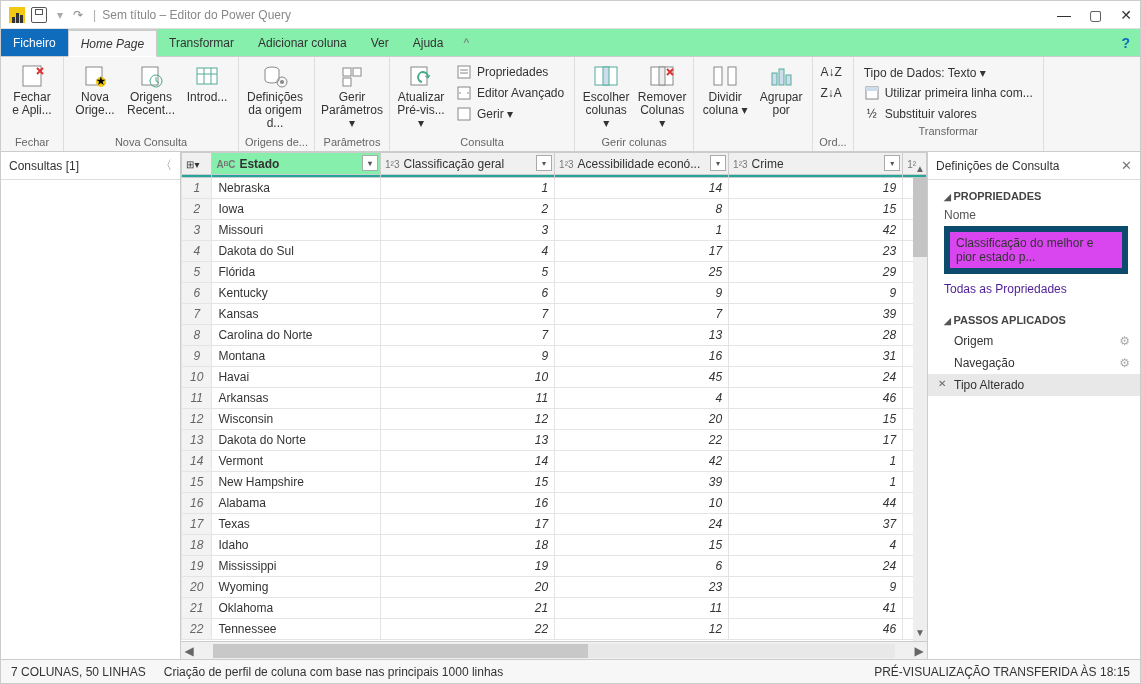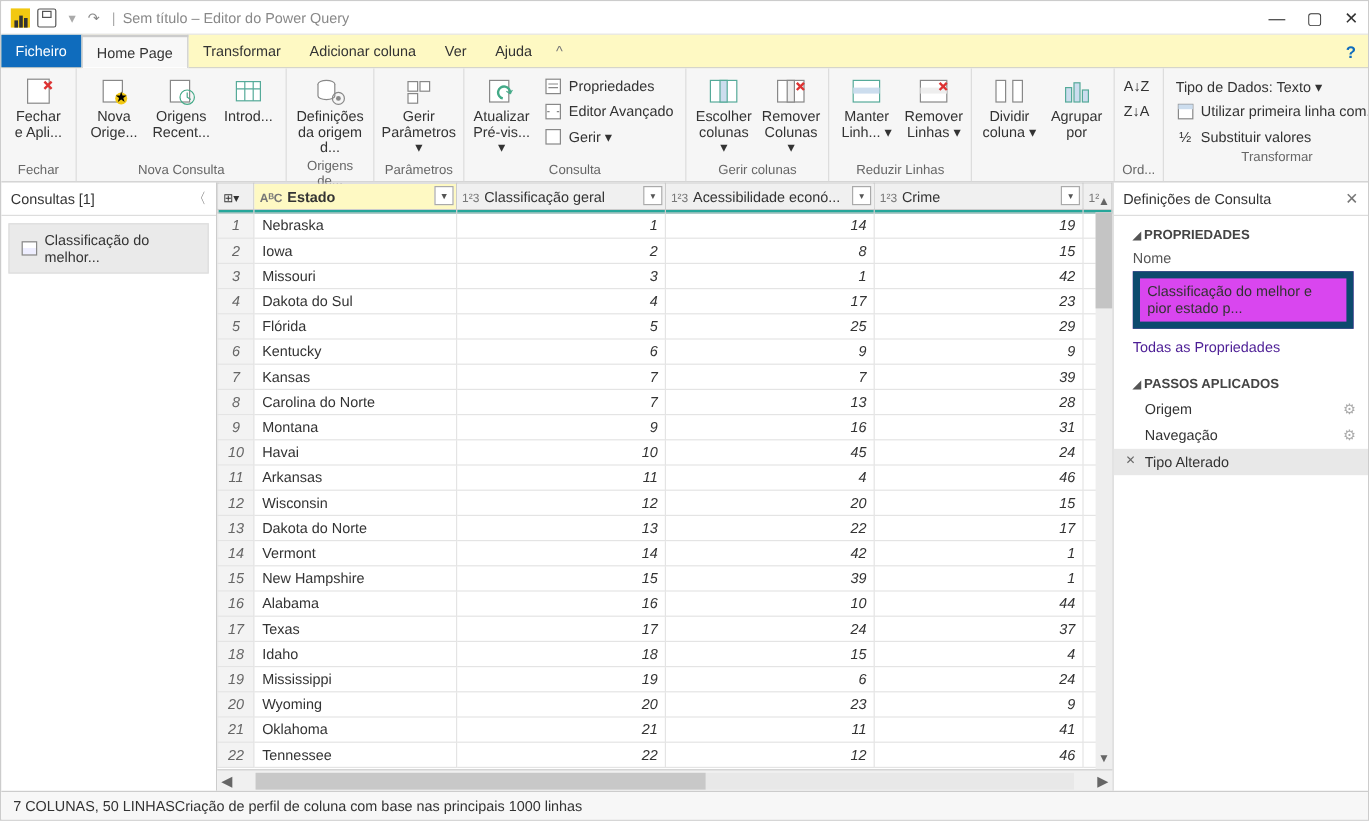--- a/index.html
+++ b/index.html
@@ -6,24 +6,24 @@
 body{background:#fff;width:1141px;height:684px;overflow:hidden;display:flex;flex-direction:column;border:1px solid #ccc;}
 .titlebar{height:28px;background:#fff;display:flex;align-items:center;padding:0 8px;border-bottom:1px solid #e0e0e0;}
 .titlebar .app-icon{width:16px;height:16px;background:#F2C811;display:flex;align-items:flex-end;justify-content:center;gap:1px;margin-right:6px;}
 .titlebar .app-icon i{display:block;width:3px;background:#333;}
 .titlebar .save-icon{width:16px;height:16px;border:1px solid #555;border-radius:2px;margin-right:4px;position:relative;}
 .titlebar .save-icon::before{content:"";position:absolute;top:1px;left:3px;width:6px;height:4px;border:1px solid #555;}
 .titlebar .sep{color:#aaa;margin:0 6px;}
 .titlebar .title{color:#888;}
 .titlebar .win-controls{margin-left:auto;display:flex;gap:18px;color:#555;}
 .titlebar .win-controls span{font-size:14px;cursor:pointer;}
-.menubar{height:28px;background:#fef9c3;display:flex;align-items:stretch;border-bottom:1px solid #ccc;}
+.menubar{height:28px;background:#86efac;display:flex;align-items:stretch;border-bottom:1px solid #ccc;}
 .menubar .tab{padding:0 12px;display:flex;align-items:center;cursor:pointer;}
 .menubar .tab.file{background:#0F6CBD;color:#fff;}
-.menubar .tab.active{border-top:2px solid #ccc;border-left:1px solid #ccc;border-right:1px solid #ccc;border-bottom:1px solid #fff;margin-bottom:-1px;background:#f8f8f8;}
+.menubar .tab.active{border-top:2px solid #ccc;border-left:1px solid #ccc;border-right:1px solid #ccc;border-bottom:1px solid #fff;margin-bottom:-1px;background:#f8f8f8;font-style:italic;}
 .menubar .help-icon{margin-left:auto;display:flex;align-items:center;padding:0 10px;color:#0F6CBD;font-weight:bold;font-size:14px;}
 .menubar .chev{padding:0 8px;display:flex;align-items:center;color:#777;}
 .ribbon{height:95px;background:#f6f6f6;border-bottom:1px solid #ccc;display:flex;font-size:11px;}
 .ribbon .group{border-right:1px solid #ddd;display:flex;flex-direction:column;padding:4px 6px 0 6px;}
 .ribbon .group-label{text-align:center;color:#666;font-size:11px;padding:2px 0 3px;}
 .ribbon .btns{display:flex;gap:6px;flex:1;align-items:flex-start;}
 .rbtn{display:flex;flex-direction:column;align-items:center;width:50px;text-align:center;cursor:pointer;padding-top:2px;}
 .rbtn .ic{width:28px;height:26px;margin-bottom:2px;display:flex;align-items:center;justify-content:center;}
 .rbtn span{line-height:1.1;}
 .stack{display:flex;flex-direction:column;gap:3px;padding-top:2px;}
@@ -32,21 +32,21 @@
 .content{flex:1;display:flex;min-height:0;}
 .queries{width:180px;border-right:1px solid #ccc;display:flex;flex-direction:column;}
 .panel-header{height:28px;display:flex;align-items:center;padding:0 8px;border-bottom:1px solid #ddd;color:#444;}
 .panel-header .collapse{margin-left:auto;color:#777;cursor:pointer;}
 .query-item{display:flex;align-items:center;gap:6px;padding:6px 10px;background:#eaeaea;border:1px solid #ddd;margin:6px;cursor:pointer;}
 .query-item .qic{width:14px;height:12px;border:1px solid #888;background:linear-gradient(#fff 50%,#eef 50%);}
 .grid-area{flex:1;display:flex;flex-direction:column;min-width:0;border-right:1px solid #ccc;}
 .grid-wrap{flex:1;overflow:hidden;position:relative;}
 table{border-collapse:collapse;width:100%;}
 thead th{background:#f0f0f0;border:1px solid #ccc;height:22px;text-align:left;padding:0 4px;font-weight:normal;color:#555;position:relative;}
-thead th.sel{background:#fef9c3;color:#222;font-weight:600;}
+thead th.sel{background:#86efac;color:#222;font-weight:600;}
 thead th .dd{position:absolute;right:2px;top:2px;width:16px;height:16px;border:1px solid #aaa;background:#fff;display:flex;align-items:center;justify-content:center;font-size:8px;color:#555;}
 thead th .typ{color:#777;margin-right:4px;font-size:10px;}
 thead tr.qbar td{height:3px;padding:0;border:1px solid #ccc;border-top:none;background:#26A69A;}
 tbody td{border:1px solid #e4e4e4;height:21px;padding:0 6px;}
 tbody td.rn{background:#f3f3f3;text-align:center;color:#666;width:28px;font-style:italic;}
 tbody td.num{text-align:right;font-style:italic;}
 tbody td.txt{text-align:left;}
 .hscroll{height:18px;background:#f0f0f0;border-top:1px solid #ccc;display:flex;align-items:center;}
 .hscroll .track{flex:1;height:14px;background:#e8e8e8;margin:0 16px;position:relative;}
 .hscroll .thumb{position:absolute;left:0;top:0;height:14px;width:55%;background:#c8c8c8;}
@@ -58,21 +58,21 @@
 .settings .panel-header .close{margin-left:auto;color:#777;cursor:pointer;font-size:13px;}
 .sec-title{font-weight:600;color:#444;font-size:11px;margin:10px 10px 4px 16px;}
 .sec-title::before{content:"◢ ";font-size:9px;color:#555;}
 .prop-label{margin:2px 10px 2px 16px;color:#555;}
 .prop-input{margin:2px 12px 6px 16px;border:6px solid #0c4a6e;padding:4px 6px;background:#d946ef;}
 .link{color:#4c1d95;margin:2px 10px 8px 16px;cursor:pointer;}
 .step{display:flex;padding:4px 10px 4px 26px;cursor:pointer;position:relative;}
 .step .gear{margin-left:auto;color:#aaa;font-size:12px;}
 .step.active{background:#e8e8e8;}
 .step.active::before{content:"✕";position:absolute;left:10px;font-size:10px;color:#666;}
-.statusbar{height:24px;border-top:1px solid #ccc;background:#f7f7f7;display:flex;align-items:center;padding:0 10px;color:#555;}
+.statusbar{height:24px;border-top:1px solid #ccc;background:#f7f7f7;display:flex;align-items:center;padding:0 10px;color:#555;gap:18px;}
 .statusbar .right{margin-left:auto;}
 svg{overflow:visible;}
 </style>
 </head>
 <body>
 
 <div class="titlebar">
   <div class="app-icon">
       <i style="height:6px"></i>
       <i style="height:10px"></i>
@@ -253,44 +253,20 @@
           <span>Remover Colunas ▾</span>
         </div>
     </div>
     <div class="group-label">Gerir colunas</div>
   </div>
   <div class="group">
     <div class="btns">
       <div class="rbtn">
           <div class="ic">
             <svg width="26" height="22">
-              <rect x="2" y="2" width="22" height="18" fill="#fff" stroke="#5a9"></rect>
-              <rect x="2" y="8" width="22" height="5" fill="#cde"></rect>
-            </svg>
-          </div>
-          <span>Manter Linh... ▾</span>
-        </div>
-      <div class="rbtn">
-          <div class="ic">
-            <svg width="26" height="22">
-              <rect x="2" y="2" width="22" height="18" fill="#fff" stroke="#888"></rect>
-              <rect x="2" y="8" width="22" height="5" fill="#eee"></rect>
-              <path d="M18 4 L24 10 M24 4 L18 10" stroke="#d33" stroke-width="2"></path>
-            </svg>
-          </div>
-          <span>Remover Linhas ▾</span>
-        </div>
-    </div>
-    <div class="group-label">Reduzir Linhas</div>
-  </div>
-  <div class="group">
-    <div class="btns">
-      <div class="rbtn">
-          <div class="ic">
-            <svg width="26" height="22">
               <rect x="2" y="2" width="8" height="18" fill="#fff" stroke="#888"></rect>
               <rect x="16" y="2" width="8" height="18" fill="#fff" stroke="#888"></rect>
             </svg>
           </div>
           <span>Dividir coluna ▾</span>
         </div>
       <div class="rbtn">
           <div class="ic">
             <svg width="26" height="22">
               <rect x="4" y="8" width="5" height="12" fill="#cde" stroke="#5a9"></rect>
@@ -338,24 +314,20 @@
     <div class="group-label">Transformar</div>
   </div>
 
 </div>
 
 <div class="content">
   <div class="queries">
     <div class="panel-header">
         <span>Consultas [1]</span>
         <span class="collapse">〈</span>
-      </div>
-    <div class="query-item">
-        <span class="qic"></span>
-        <span>Classificação do melhor...</span>
       </div>
   </div>
 
   <div class="grid-area">
     <div class="grid-wrap">
       <table>
         <thead>
           <tr>
             <th style="width:28px"><span style="font-size:10px">⊞▾</span></th>
             <th class="sel" style="width:155px"><span class="typ">AᴮC</span><span>Estado</span><span class="dd">▾</span></th>
@@ -587,13 +559,14 @@
       </div>
     <div class="step active">
         <span>Tipo Alterado</span>
       </div>
   </div>
 </div>
 
 <div class="statusbar">
   <span>7 COLUNAS, 50 LINHAS</span>
   <span>Criação de perfil de coluna com base nas principais 1000 linhas</span>
+  <span class="right">PRÉ-VISUALIZAÇÃO TRANSFERIDA ÀS 18:15</span>
 </div>
 
 </body></html>

